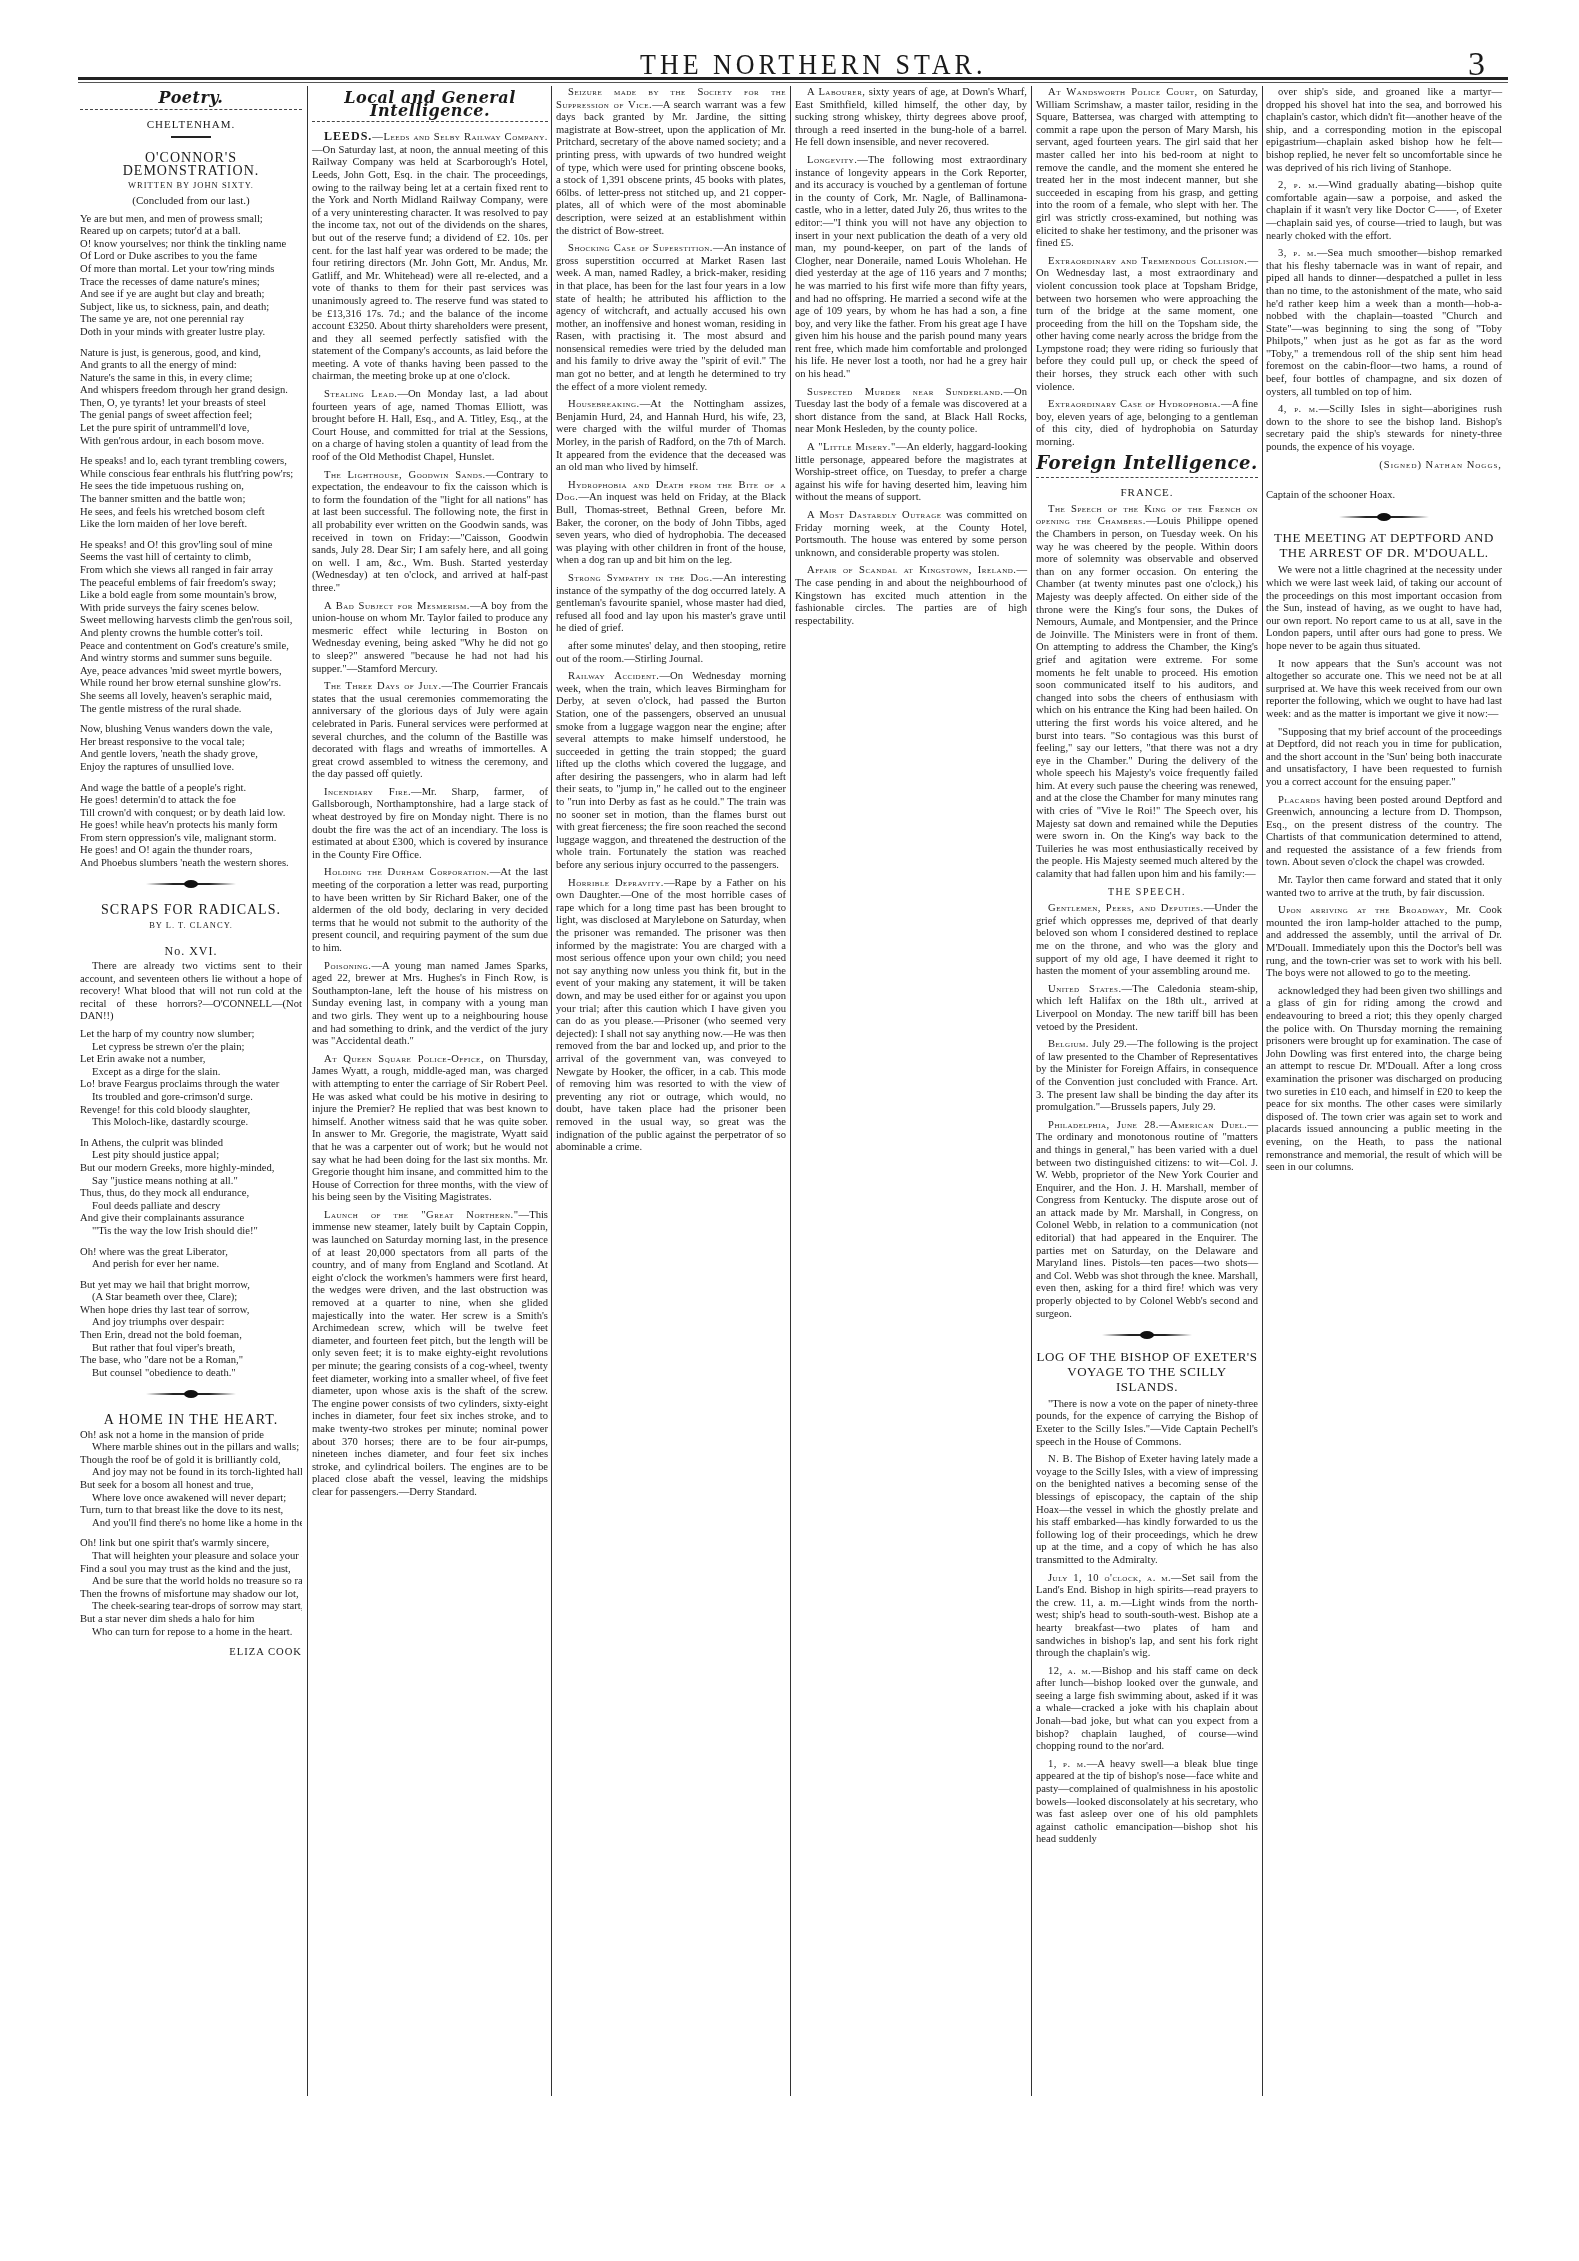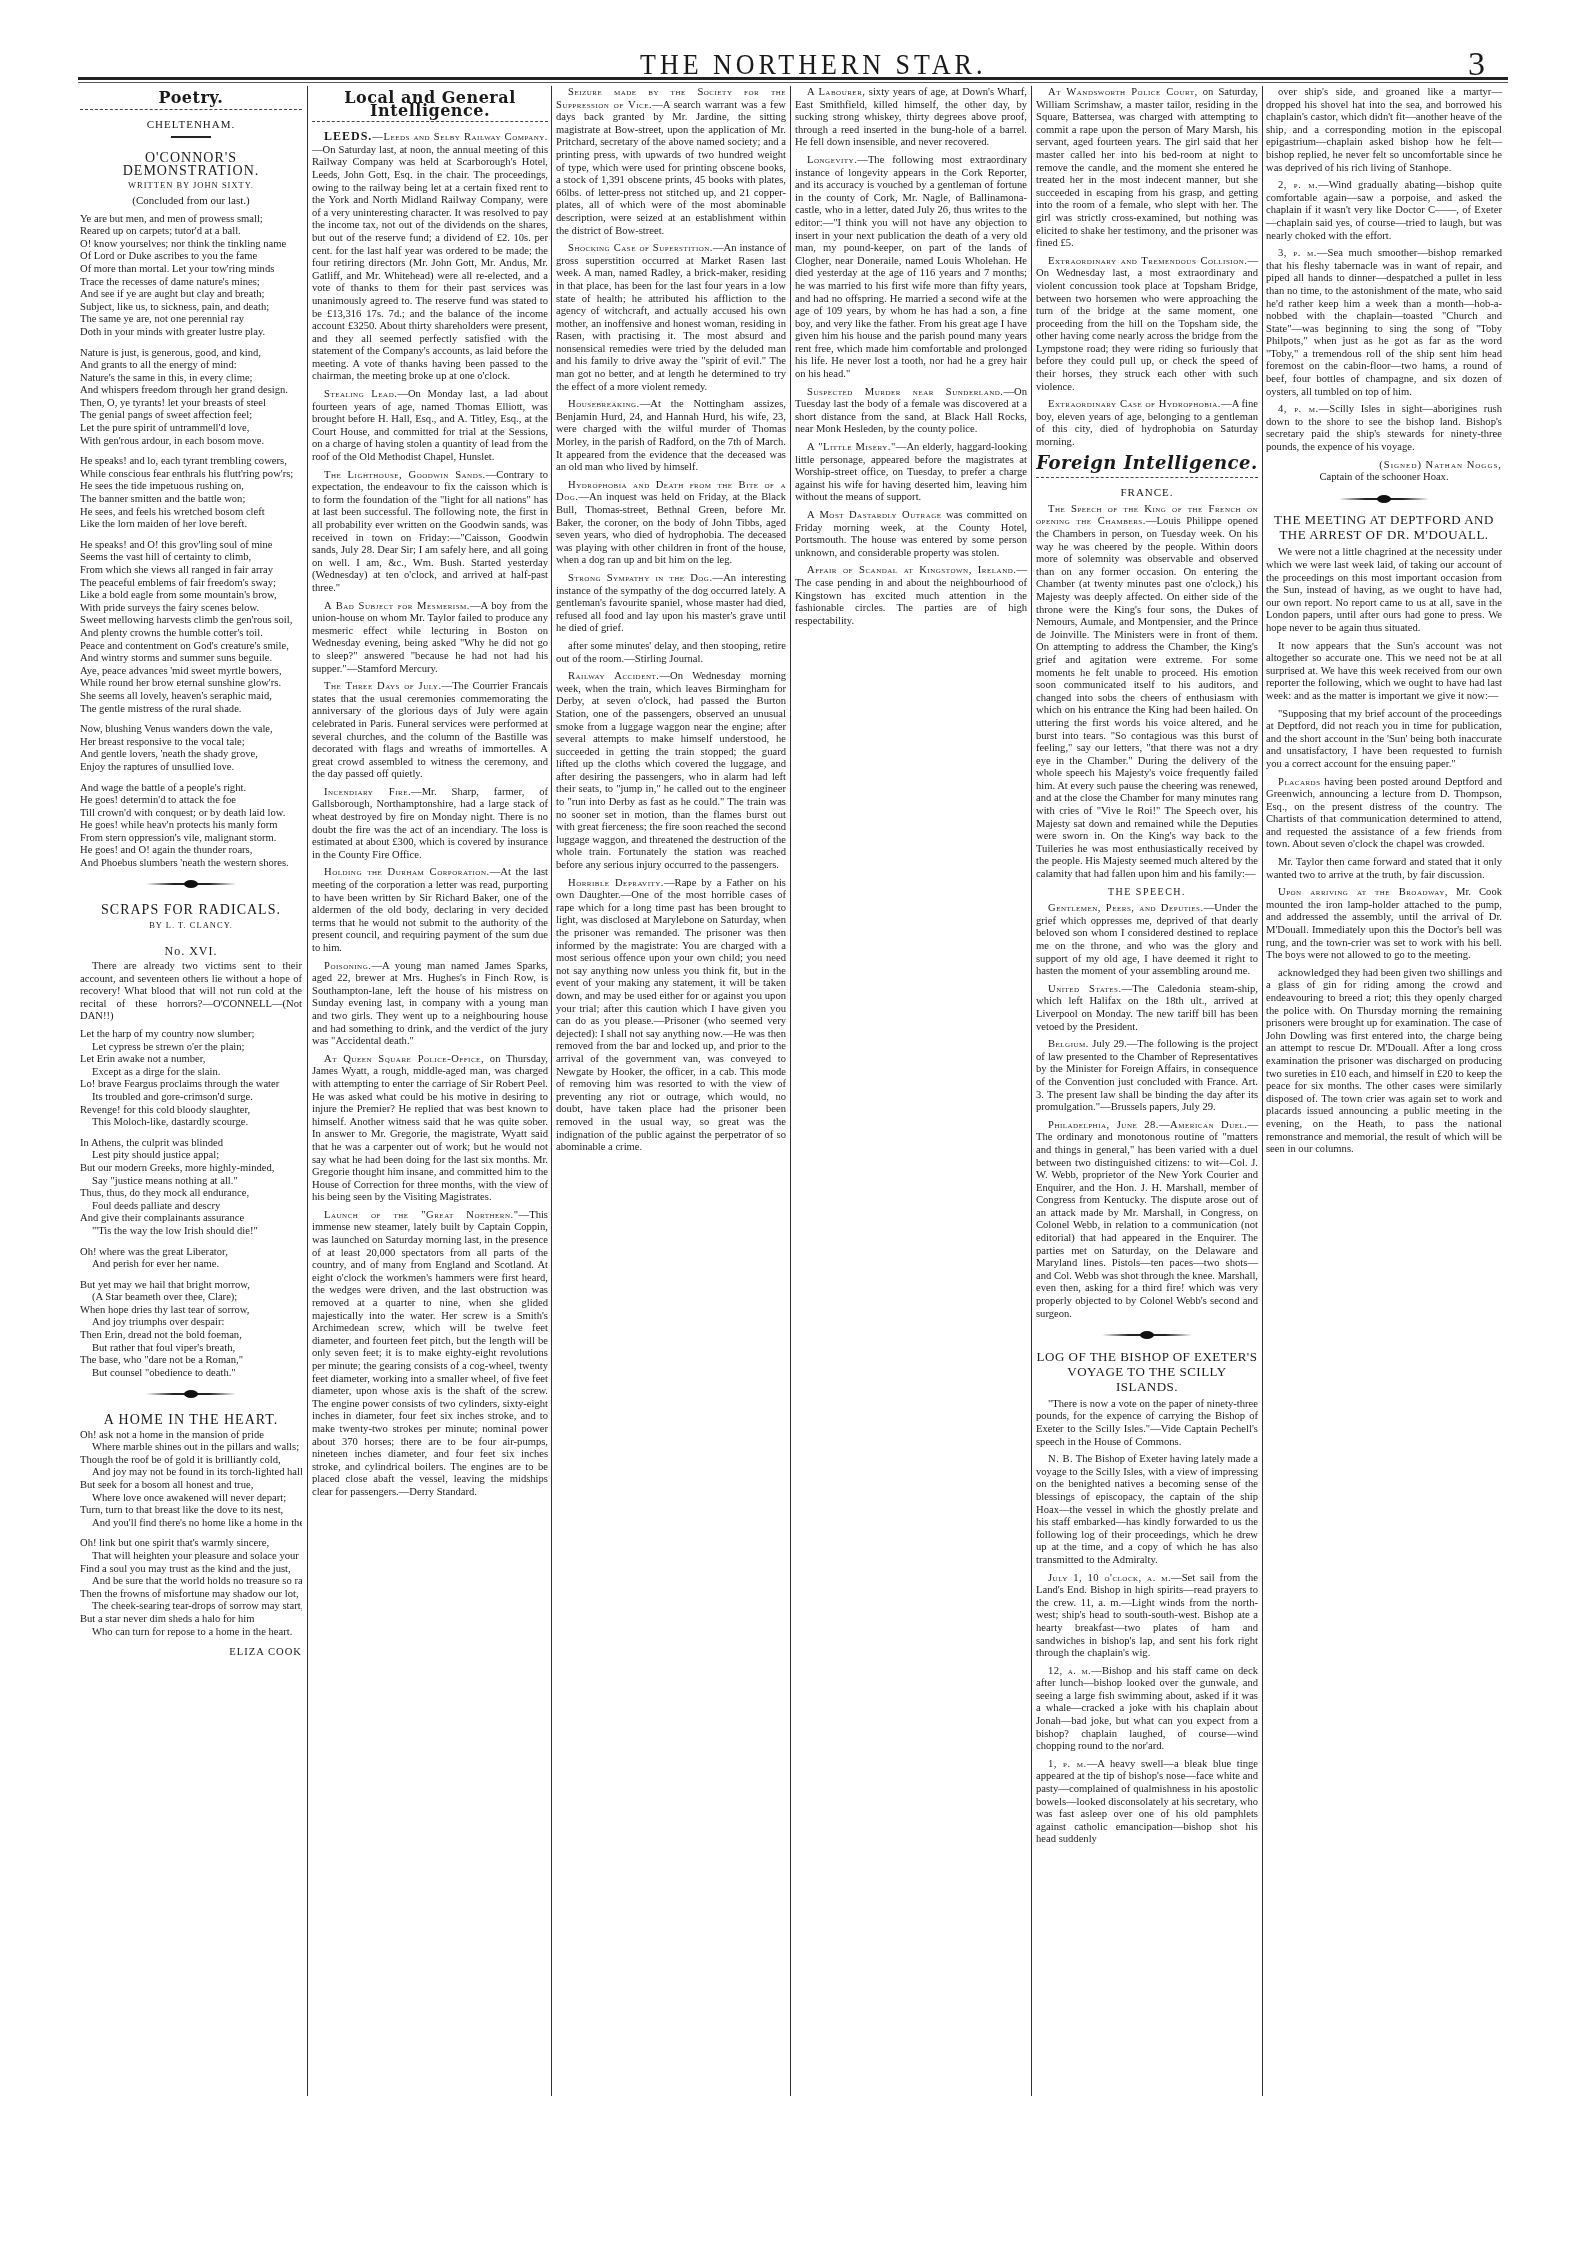--- a/index.html
+++ b/index.html
@@ -10,21 +10,21 @@
   .rule-top { position: absolute; top: 77px; left: 78px; width: 1430px; height: 3px; background: #222; }
   .rule-top2 { position: absolute; top: 82px; left: 78px; width: 1430px; height: 1px; background: #555; }
   .col { position: absolute; top: 86px; font-size: 10.6px; line-height: 12.6px; text-align: justify; font-family: "Liberation Serif", serif; }
   .col1 { left: 80px; width: 222px; }
   .col2 { left: 312px; width: 236px; }
   .col3 { left: 556px; width: 230px; }
   .col4 { left: 795px; width: 232px; }
   .col5 { left: 1036px; width: 222px; }
   .col6 { left: 1266px; width: 236px; }
   .vrule { position: absolute; top: 86px; width: 1px; background: #333; height: 2010px; }
-  .section-head { text-align: center; font-family: "DejaVu Serif", serif; font-weight: bold; font-size: 16px; margin: 6px 0 4px; }
+  .section-head { text-align: center; font-family: "DejaVu Serif", serif; font-weight: bold; font-size: 16px; margin: 6px 0 4px; font-style: italic; }
   .gothic { font-family: "DejaVu Serif", serif; font-weight: bold; letter-spacing: 0.5px; }
   .dotted { border-bottom: 1px dashed #444; margin: 4px 0 8px; }
   .place { text-align: center; font-size: 11px; letter-spacing: 1px; margin: 4px 0; }
   .short-rule { width: 40px; height: 2px; background: #222; margin: 6px auto; }
   .poem-title { text-align: center; font-size: 14px; letter-spacing: 1px; margin: 14px 0 2px; }
   .byline { text-align: center; font-size: 8.5px; letter-spacing: 1px; margin: 2px 0; }
   .subtitle { text-align: center; font-size: 11px; margin: 2px 0 6px; }
   .stanza { margin: 0 0 8px 0; text-align: left; }
   .stanza div { white-space: nowrap; overflow: hidden; }
   .indent { padding-left: 12px; }
@@ -260,21 +260,21 @@
     </div>
 </div>
 
 <div class="col col6">
   <div id="col6-articles">
       <p class="para"><span>over ship's side, and groaned like a martyr—dropped his shovel hat into the sea, and borrowed his chaplain's castor, which didn't fit—another heave of the ship, and a corresponding motion in the episcopal epigastrium—chaplain asked bishop how he felt—bishop replied, he never felt so uncomfortable since he was deprived of his rich living of Stanhope.</span></p>
       <p class="para"><span class="lead">2, p. m.</span><span>—Wind gradually abating—bishop quite comfortable again—saw a porpoise, and asked the chaplain if it wasn't very like Doctor C——, of Exeter—chaplain said yes, of course—tried to laugh, but was nearly choked with the effort.</span></p>
       <p class="para"><span class="lead">3, p. m.</span><span>—Sea much smoother—bishop remarked that his fleshy tabernacle was in want of repair, and piped all hands to dinner—despatched a pullet in less than no time, to the astonishment of the mate, who said he'd rather keep him a week than a month—hob-a-nobbed with the chaplain—toasted "Church and State"—was beginning to sing the song of "Toby Philpots," when just as he got as far as the word "Toby," a tremendous roll of the ship sent him head foremost on the cabin-floor—two hams, a round of beef, four bottles of champagne, and six dozen of oysters, all tumbled on top of him.</span></p>
       <p class="para"><span class="lead">4, p. m.</span><span>—Scilly Isles in sight—aborigines rush down to the shore to see the bishop land. Bishop's secretary paid the ship's stewards for ninety-three pounds, the expence of his voyage.</span></p>
       <div class="signature">(Signed) Nathan Noggs,</div>
-      <div style="text-align: center; margin-bottom: 6px;">Captain of the schooner Hoax.</div>
+      <div style="text-align: left; margin-bottom: 6px; margin-top: 18px;">Captain of the schooner Hoax.</div>
       <div class="ornament"><span></span></div>
       <div class="head-caps">THE MEETING AT DEPTFORD AND THE ARREST OF DR. M'DOUALL.</div>
       <p class="para"><span>We were not a little chagrined at the necessity under which we were last week laid, of taking our account of the proceedings on this most important occasion from the Sun, instead of having, as we ought to have had, our own report. No report came to us at all, save in the London papers, until after ours had gone to press. We hope never to be again thus situated.</span></p>
       <p class="para"><span>It now appears that the Sun's account was not altogether so accurate one. This we need not be at all surprised at. We have this week received from our own reporter the following, which we ought to have had last week: and as the matter is important we give it now:—</span></p>
       <p class="para"><span>"Supposing that my brief account of the proceedings at Deptford, did not reach you in time for publication, and the short account in the 'Sun' being both inaccurate and unsatisfactory, I have been requested to furnish you a correct account for the ensuing paper."</span></p>
       <p class="para"><span class="lead">Placards</span><span> having been posted around Deptford and Greenwich, announcing a lecture from D. Thompson, Esq., on the present distress of the country. The Chartists of that communication determined to attend, and requested the assistance of a few friends from town. About seven o'clock the chapel was crowded.</span></p>
       <p class="para"><span>Mr. Taylor then came forward and stated that it only wanted two to arrive at the truth, by fair discussion.</span></p>
       <p class="para"><span class="lead">Upon arriving at the Broadway,</span><span> Mr. Cook mounted the iron lamp-holder attached to the pump, and addressed the assembly, until the arrival of Dr. M'Douall. Immediately upon this the Doctor's bell was rung, and the town-crier was set to work with his bell. The boys were not allowed to go to the meeting.</span></p>
       <p class="para"><span>acknowledged they had been given two shillings and a glass of gin for riding among the crowd and endeavouring to breed a riot; this they openly charged the police with. On Thursday morning the remaining prisoners were brought up for examination. The case of John Dowling was first entered into, the charge being an attempt to rescue Dr. M'Douall. After a long cross examination the prisoner was discharged on producing two sureties in £10 each, and himself in £20 to keep the peace for six months. The other cases were similarly disposed of. The town crier was again set to work and placards issued announcing a public meeting in the evening, on the Heath, to pass the national remonstrance and memorial, the result of which will be seen in our columns.</span></p>
     </div>

